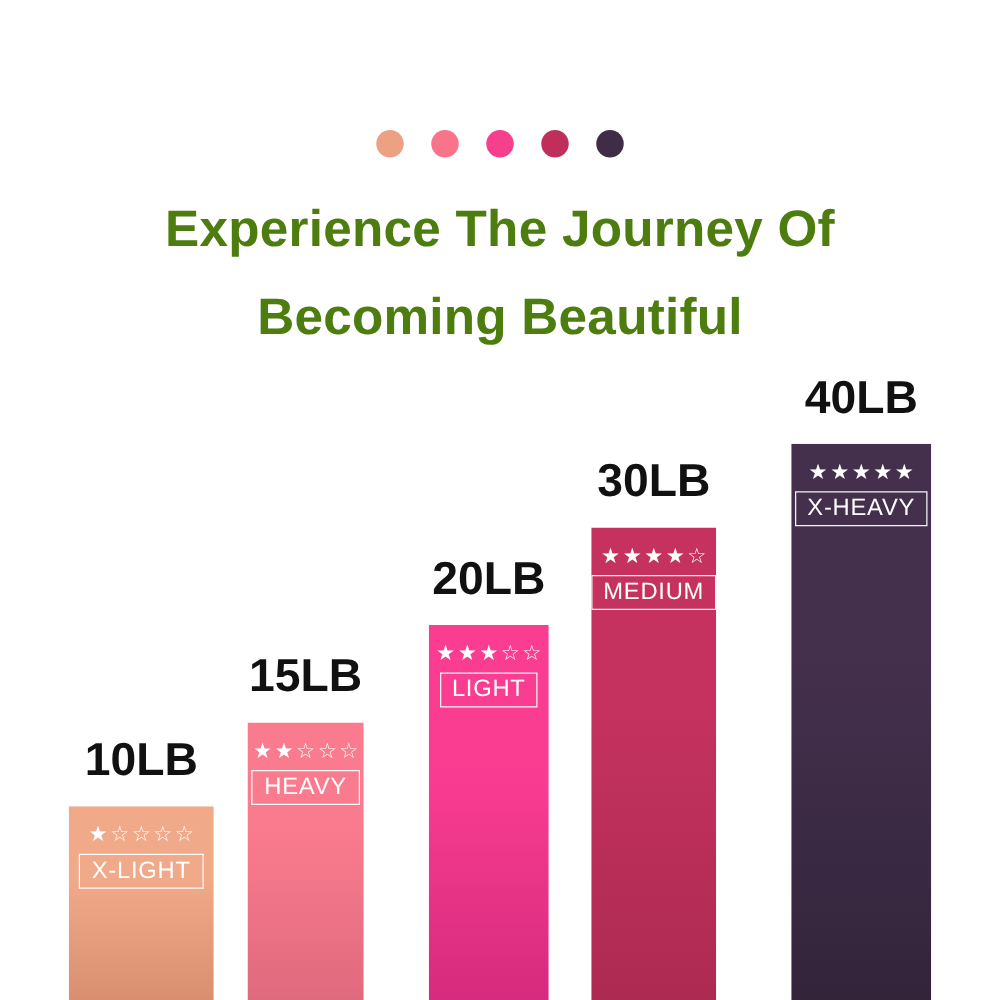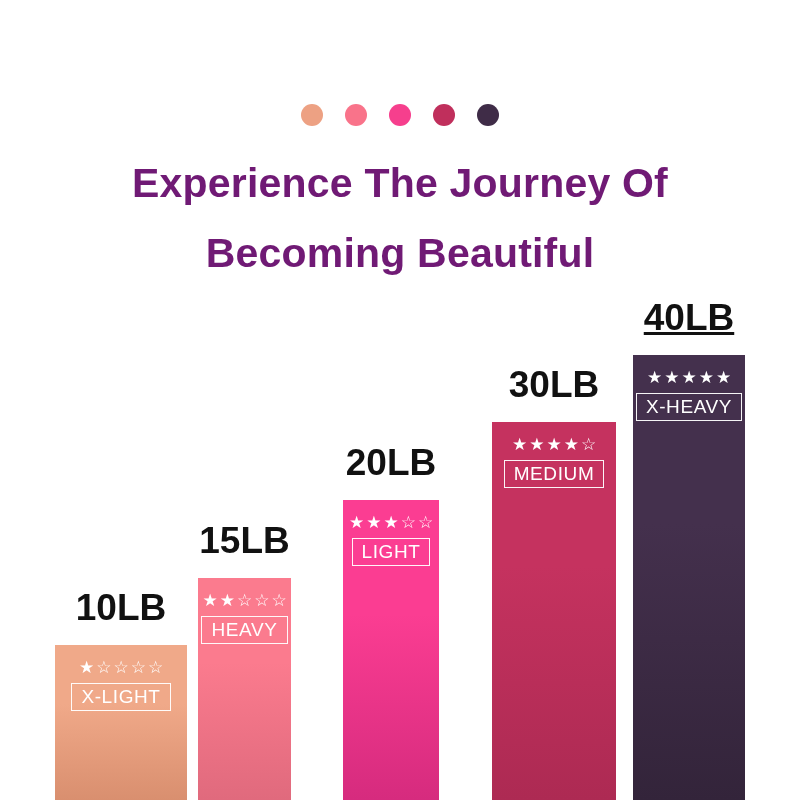--- a/index.html
+++ b/index.html
@@ -42,21 +42,21 @@
     display: block;
   }
 
   
   .heading {
     position: absolute;
     left: 0;
     top: 148px;
     width: 800px;
     text-align: center;
-    color: #701a75;
+    color: #4d7c0f;
     font-size: 41px;
     font-weight: bold;
     line-height: 70px;
     letter-spacing: 0.2px;
   }
   .heading .line {
     display: block;
     white-space: nowrap;
   }
 
@@ -142,21 +142,21 @@
       <span class="dot" style="background: rgb(192, 47, 92);"></span>
       <span class="dot" style="background: rgb(63, 44, 71);"></span>
     </div>
 
   <div class="heading">
     <span class="line">Experience The Journey Of</span>
     <span class="line">Becoming Beautiful</span>
   </div>
 
   <div class="chart">
-      <div class="bar-group" style="left: 55px; width: 132px; height: 212px; margin-top: 36px;">
+      <div class="bar-group" style="left: 55px; width: 116px; height: 212px; margin-top: 36px;">
         <div class="bar-weight" style="top: 0px;">10LB</div>
         <div class="bar" style="height: 155px;">
           <div class="bar-inner" style="background: linear-gradient(rgb(240, 169, 137) 0%, rgb(240, 169, 137) 38%, rgb(217, 143, 111) 100%);"></div>
           <div class="bar-content">
             <div class="stars">
               <span class="star">★</span>
               <span class="star">☆</span>
               <span class="star">☆</span>
               <span class="star">☆</span>
               <span class="star">☆</span>
@@ -190,38 +190,38 @@
               <span class="star">★</span>
               <span class="star">★</span>
               <span class="star">★</span>
               <span class="star">☆</span>
               <span class="star">☆</span>
             </div>
             <div class="level-badge">LIGHT</div>
           </div>
         </div>
       </div>
-      <div class="bar-group" style="left: 492px; width: 124px; height: 435px;">
+      <div class="bar-group" style="left: 473px; width: 100px; height: 435px;">
         <div class="bar-weight" style="top: 0px;">30LB</div>
         <div class="bar" style="height: 378px;">
           <div class="bar-inner" style="background: linear-gradient(rgb(197, 50, 95) 0%, rgb(197, 50, 95) 38%, rgb(173, 42, 83) 100%);"></div>
           <div class="bar-content">
             <div class="stars">
               <span class="star">★</span>
               <span class="star">★</span>
               <span class="star">★</span>
               <span class="star">★</span>
               <span class="star">☆</span>
             </div>
             <div class="level-badge">MEDIUM</div>
           </div>
         </div>
       </div>
       <div class="bar-group" style="left: 633px; width: 112px; height: 502px;">
-        <div class="bar-weight" style="top: 0px; text-decoration: underline;">40LB</div>
+        <div class="bar-weight" style="top: 0px;">40LB</div>
         <div class="bar" style="height: 445px;">
           <div class="bar-inner" style="background: linear-gradient(rgb(68, 48, 77) 0%, rgb(68, 48, 77) 38%, rgb(51, 36, 58) 100%);"></div>
           <div class="bar-content">
             <div class="stars">
               <span class="star">★</span>
               <span class="star">★</span>
               <span class="star">★</span>
               <span class="star">★</span>
               <span class="star">★</span>
             </div>

